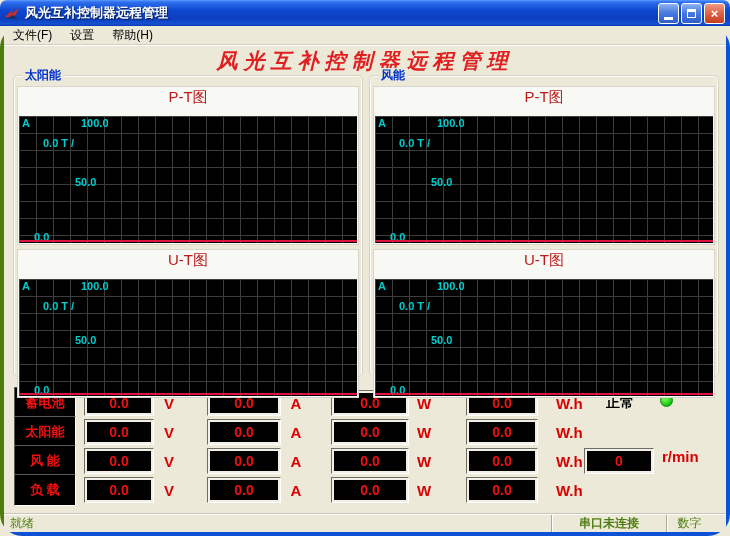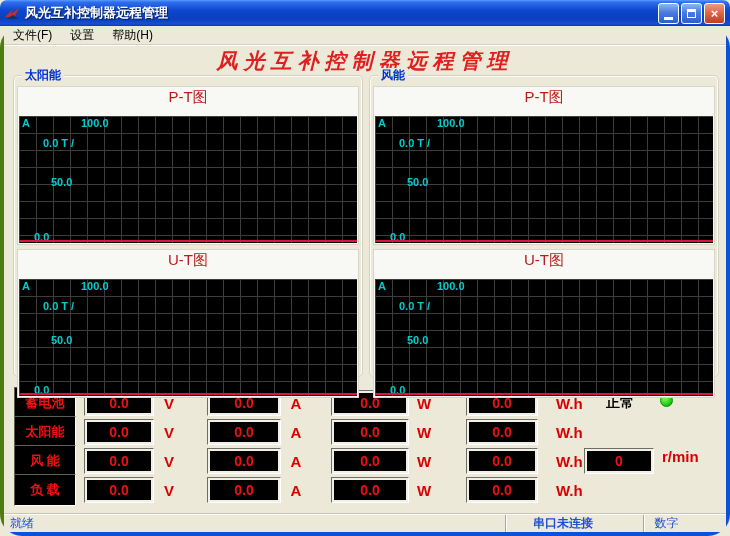--- a/index.html
+++ b/index.html
@@ -50,21 +50,21 @@
   .chart { position:relative; background:#000;
     background-image:linear-gradient(#3D3D3D 1px, transparent 1px),
                      linear-gradient(90deg,#3D3D3D 1px, transparent 1px);
     background-size:17px 17px; overflow:hidden; }
   .chart.pt { height:127px; }
   .chart.ut { height:117px; }
   .ax { position:absolute; color:#00CCCC; font-size:11px; font-weight:bold; }
   .ax.corner { left:3px;  top:1px; }
   .ax.scale  { left:24px; top:1px;margin-top:20px; }
   .ax.max    { left:62px; top:1px; }
-  .ax.mid    { left:0; top:calc(53% - 7px);padding-left:32px; }
+  .ax.mid    { left:24px; top:calc(53% - 7px);padding-left:32px; }
   .ax.min    { left:15px; bottom:0; }
   .zero-line { position:absolute; left:0; right:0; bottom:1px; height:2px; background:#DC1440; }
 
   
   .readings { margin:13px 8px 0 10px; }
   .reading-row { display:flex; align-items:center; height:26px; margin-bottom:3px; }
   .label-box { width:62px; height:32px; background:#000; color:#EE1111; font-size:13px;
     font-weight:bold; display:flex; align-items:center; justify-content:center;
     border:1px solid; border-color:#5E5D55 #FFF #FFF #5E5D55; }
   .bezel { height:26px; background:#F2F0E6; border:1px solid; padding:2px;
@@ -85,22 +85,22 @@
     border:1px solid #0A8A08; }
   .led.l-normal { margin-left:26px; }
   .fan-label-box { width:66px; margin-left:6px; }
   .bezel.brpm { width:70px; margin-left:0; }
   .rpm-unit { margin-left:8px; font-size:15px; font-weight:bold; color:#D80000; }
   .out-label { font-size:14px; font-weight:bold; color:#000; }
   .out-num { font-size:14px; font-weight:bold; color:#000; margin-left:12px; }
   .led.l-out { margin-left:6px; }
 
   
-  .statusbar { height:18px; display:flex; align-items:center; font-size:12px; color:#1d4ed8;
-    background:#ECE9D8; border-top:1px solid #FFF; box-shadow:0 -1px 0 #C9C6B8;gap:23px; }
+  .statusbar { height:18px; display:flex; align-items:center; font-size:12px; color:#4d7c0f;
+    background:#ECE9D8; border-top:1px solid #FFF; box-shadow:0 -1px 0 #C9C6B8; }
   .sb-left { flex:1; padding-left:6px; }
   .sb-panel { border-left:1px solid #ACA899; box-shadow:inset 1px 0 0 #FFF;
     height:100%; display:flex; align-items:center; justify-content:center; }
   .sb-serial { width:115px;font-weight:bold; }
   .sb-num { width:46px; }
   .sb-grip { width:14px; height:100%; }
 </style>
 </head>
 <body>
 

